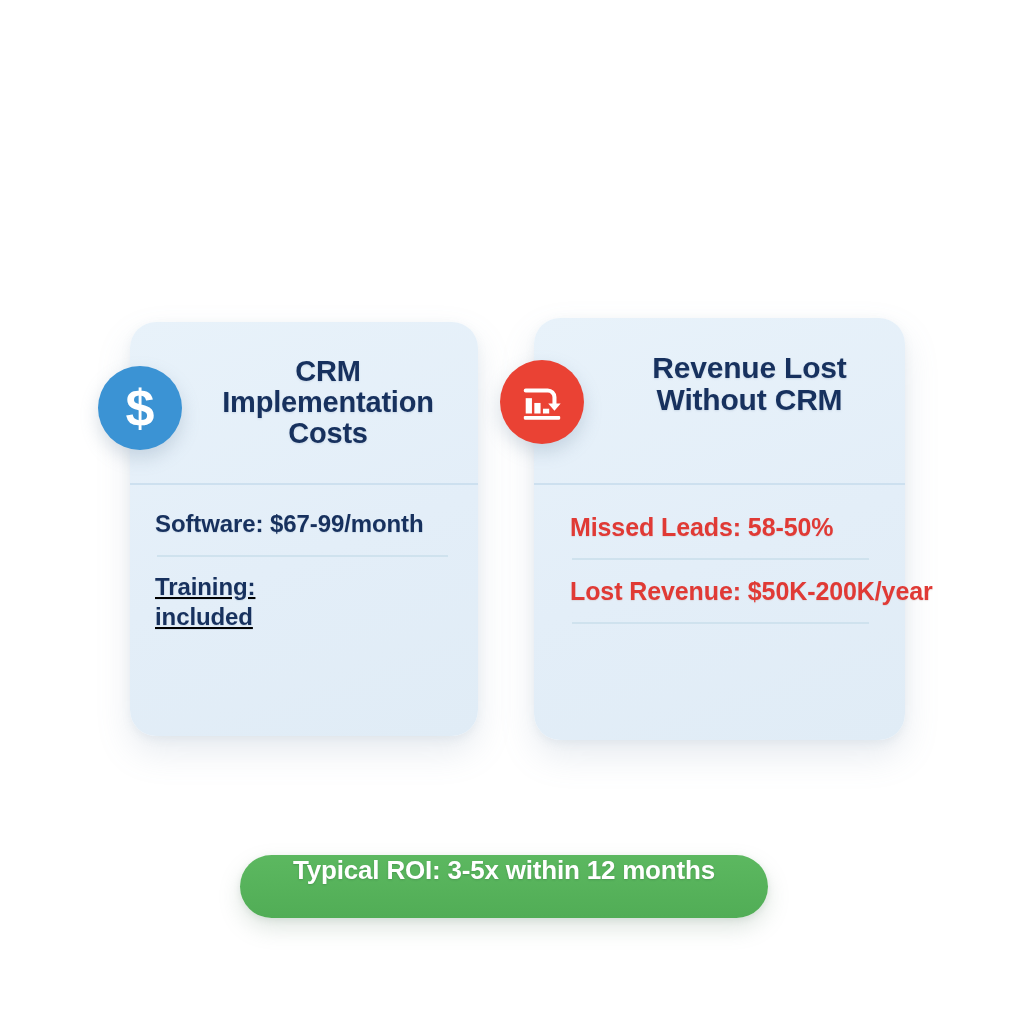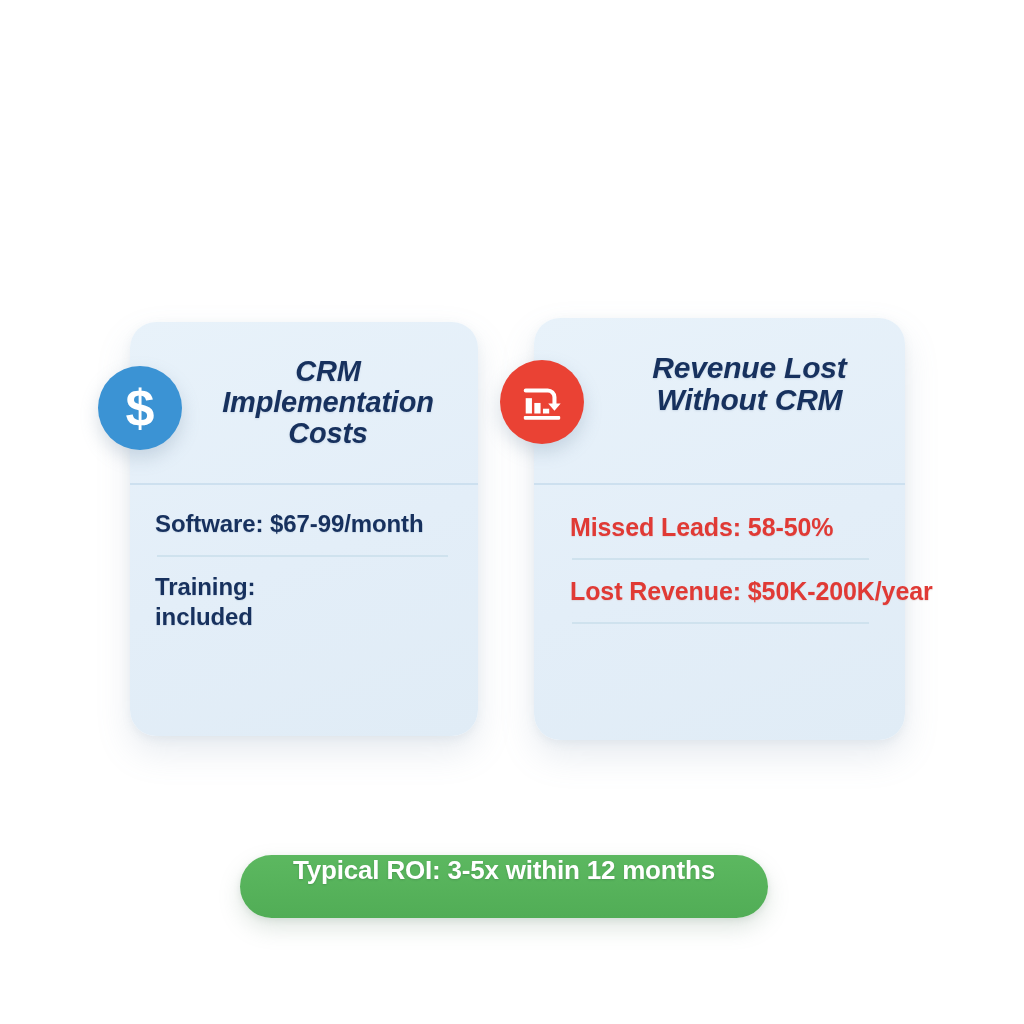--- a/index.html
+++ b/index.html
@@ -65,21 +65,20 @@
     font-weight: bold;
     line-height: 1.07;
     color: #17315e;
     text-align: center;
     letter-spacing: -0.2px;
     text-shadow: 0 1px 2px rgba(150,170,195,0.35);
     margin: 0;
     padding: 0 18px 0 58px;
     box-sizing: border-box;
     width: 100%;
-    font-style: italic;
   }
   #card-costs .card-title { padding-left: 62px; padding-right: 14px; }
   #card-losses .card-title { padding-left: 70px; padding-right: 10px; font-size: 30px; }
 
   
   .header-rule {
     position: absolute;
     left: 0;
     right: 0;
     top: 161px;
@@ -142,21 +141,21 @@
   .stat-row.has-rule::after {
     content: "";
     position: absolute;
     left: 2px;
     right: 8px;
     bottom: 0;
     height: 2px;
     background: #cfe2ee;
   }
   #card-losses .stat-row.has-rule::after { right: 26px; }
-  .stat-row.last { padding-bottom: 0; margin-bottom: 6px; }
+  .stat-row.last { padding-bottom: 0; margin-bottom: 6px; text-decoration: underline; }
 
   .stat-text {
     font-size: 24px;
     font-weight: bold;
     line-height: 1.28;
     letter-spacing: -0.1px;
     color: #17315e;
     text-shadow: 0 1px 1px rgba(160,180,200,0.30);
     white-space: nowrap;
   }

